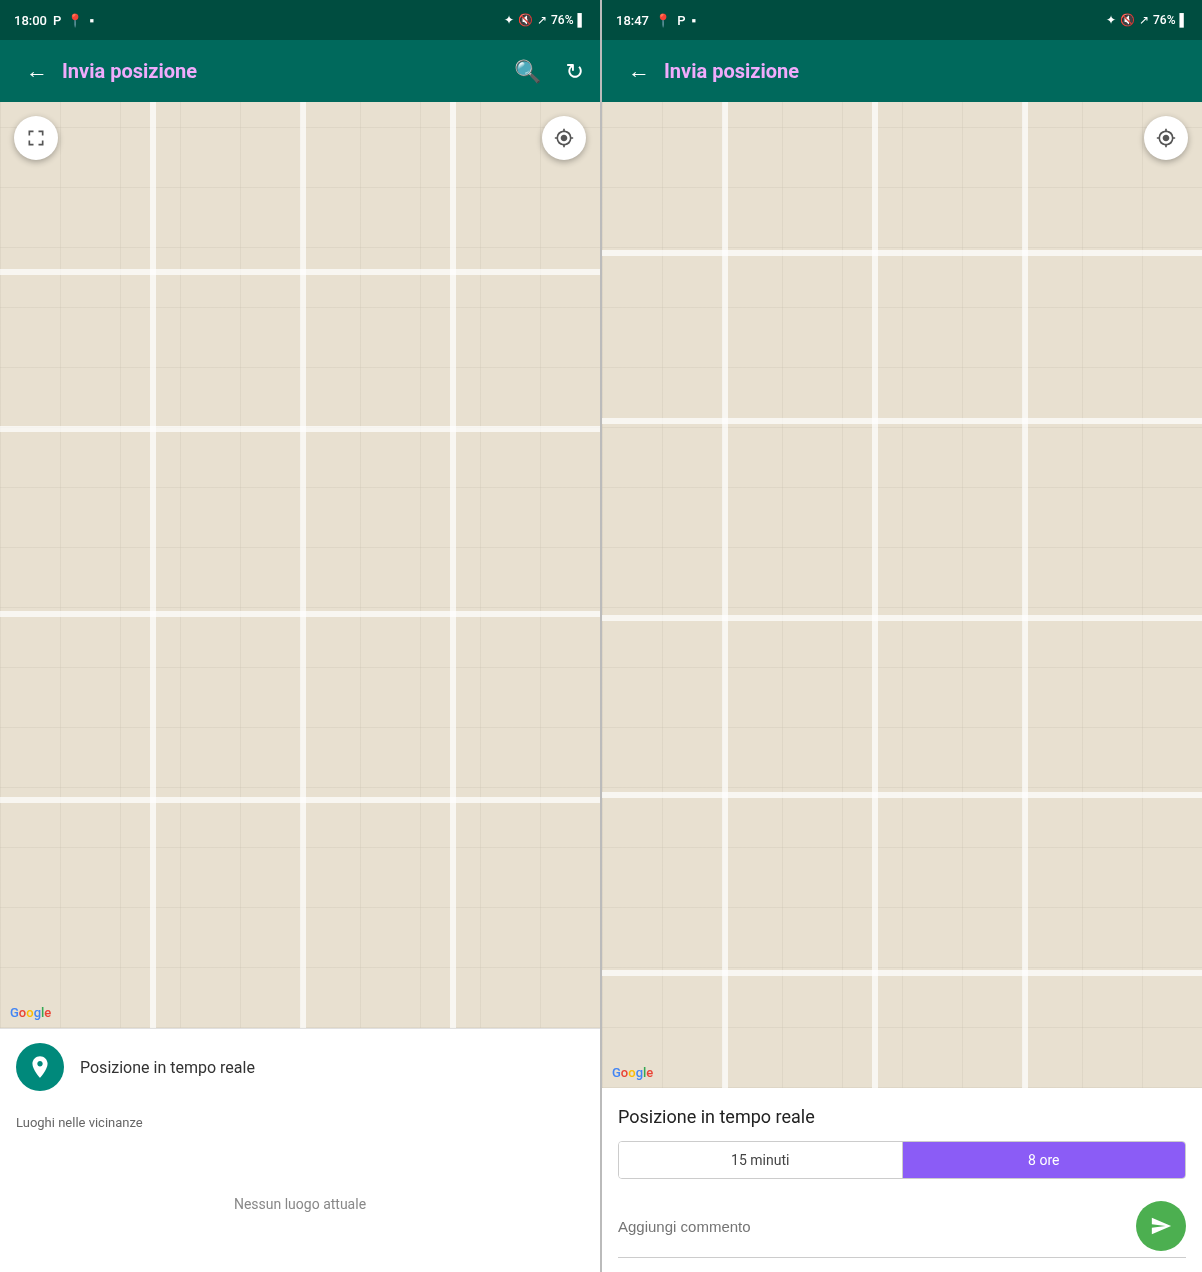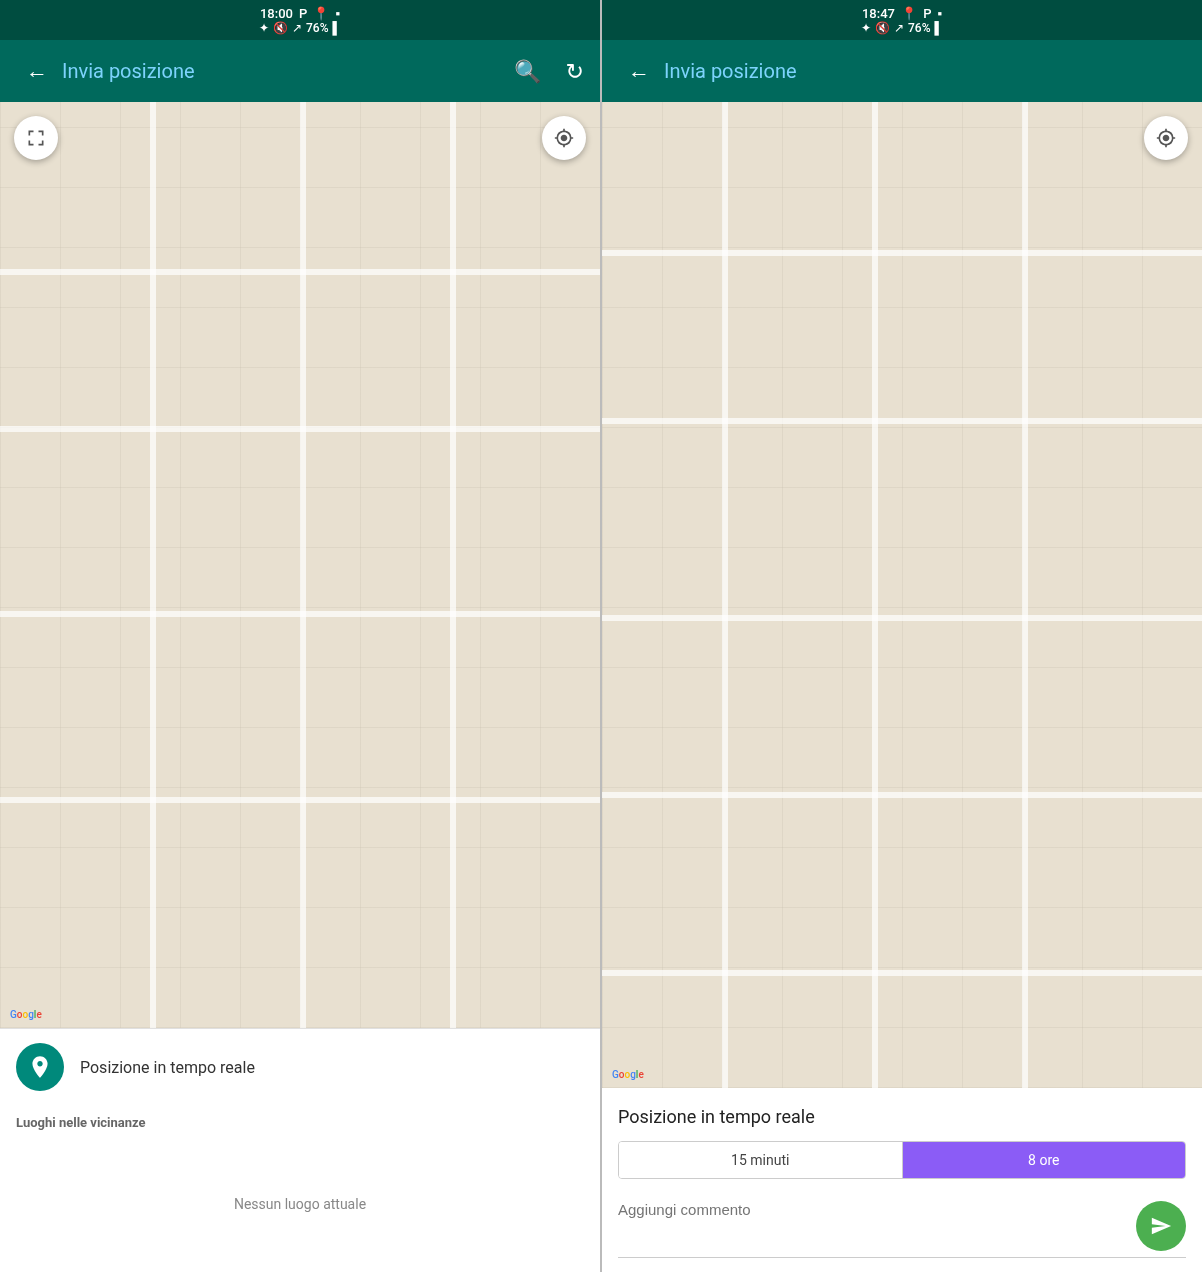--- a/index.html
+++ b/index.html
@@ -27,40 +27,39 @@
     .status-bar {
       background: #004d40;
       color: #fff;
       display: flex;
       justify-content: space-between;
       align-items: center;
       padding: 6px 14px;
       height: 40px;
       font-size: 13px;
       font-weight: 500;
-      flex-direction: column;
     }
     .status-bar .left { display: flex; align-items: center; gap: 6px; }
     .status-bar .right { display: flex; align-items: center; gap: 4px; font-size: 12px; }
 
     
     .app-bar {
       background: #00695c;
       color: #fff;
       display: flex;
       align-items: center;
       padding: 0 16px;
       height: 62px;
       gap: 14px;
     }
     .app-bar-title {
       font-size: 20px;
-      font-weight: 400;
+      font-weight: 700;
       flex: 1;
-      color: #7dd3fc;
+      color: #f0abfc;
     }
     .app-bar-icon {
       font-size: 22px;
       color: #fff;
       cursor: pointer;
       margin-left: 10px;
     }
 
     
     .map-area {
@@ -106,21 +105,21 @@
       cursor: pointer;
       font-size: 18px;
     }
     .map-btn-tl { top: 14px; left: 14px; }
     .map-btn-tr { top: 14px; right: 14px; }
 
     .google-logo {
       position: absolute;
       bottom: 8px;
       left: 10px;
-      font-size: 10px;
+      font-size: 13px;
       font-weight: 500;
     }
     .google-logo span:nth-child(1) { color: #4285f4; }
     .google-logo span:nth-child(2) { color: #ea4335; }
     .google-logo span:nth-child(3) { color: #fbbc05; }
     .google-logo span:nth-child(4) { color: #4285f4; }
     .google-logo span:nth-child(5) { color: #34a853; }
     .google-logo span:nth-child(6) { color: #ea4335; }
 
     
@@ -154,21 +153,20 @@
     }
     .location-option-label {
       font-size: 16px;
       color: #333;
     }
 
     .nearby-label {
       font-size: 13px;
       color: #666;
       padding: 10px 16px 6px 16px;
-      font-weight: bold;
     }
 
     .no-places {
       text-align: center;
       color: #888;
       font-size: 14px;
       padding: 60px 20px;
     }
 
     
@@ -201,21 +199,21 @@
       background: #fff;
     }
     .duration-btn:last-child { border-right: none; }
     .duration-btn.active {
       background: #8b5cf6;
       color: #fff;
     }
 
     .comment-row {
       display: flex;
-      align-items: flex-start;
+      align-items: center;
       gap: 10px;
       padding: 6px 0;
       border-bottom: 1px solid #ccc;
     }
     .comment-input {
       flex: 1;
       border: none;
       outline: none;
       font-size: 15px;
       color: #999;

